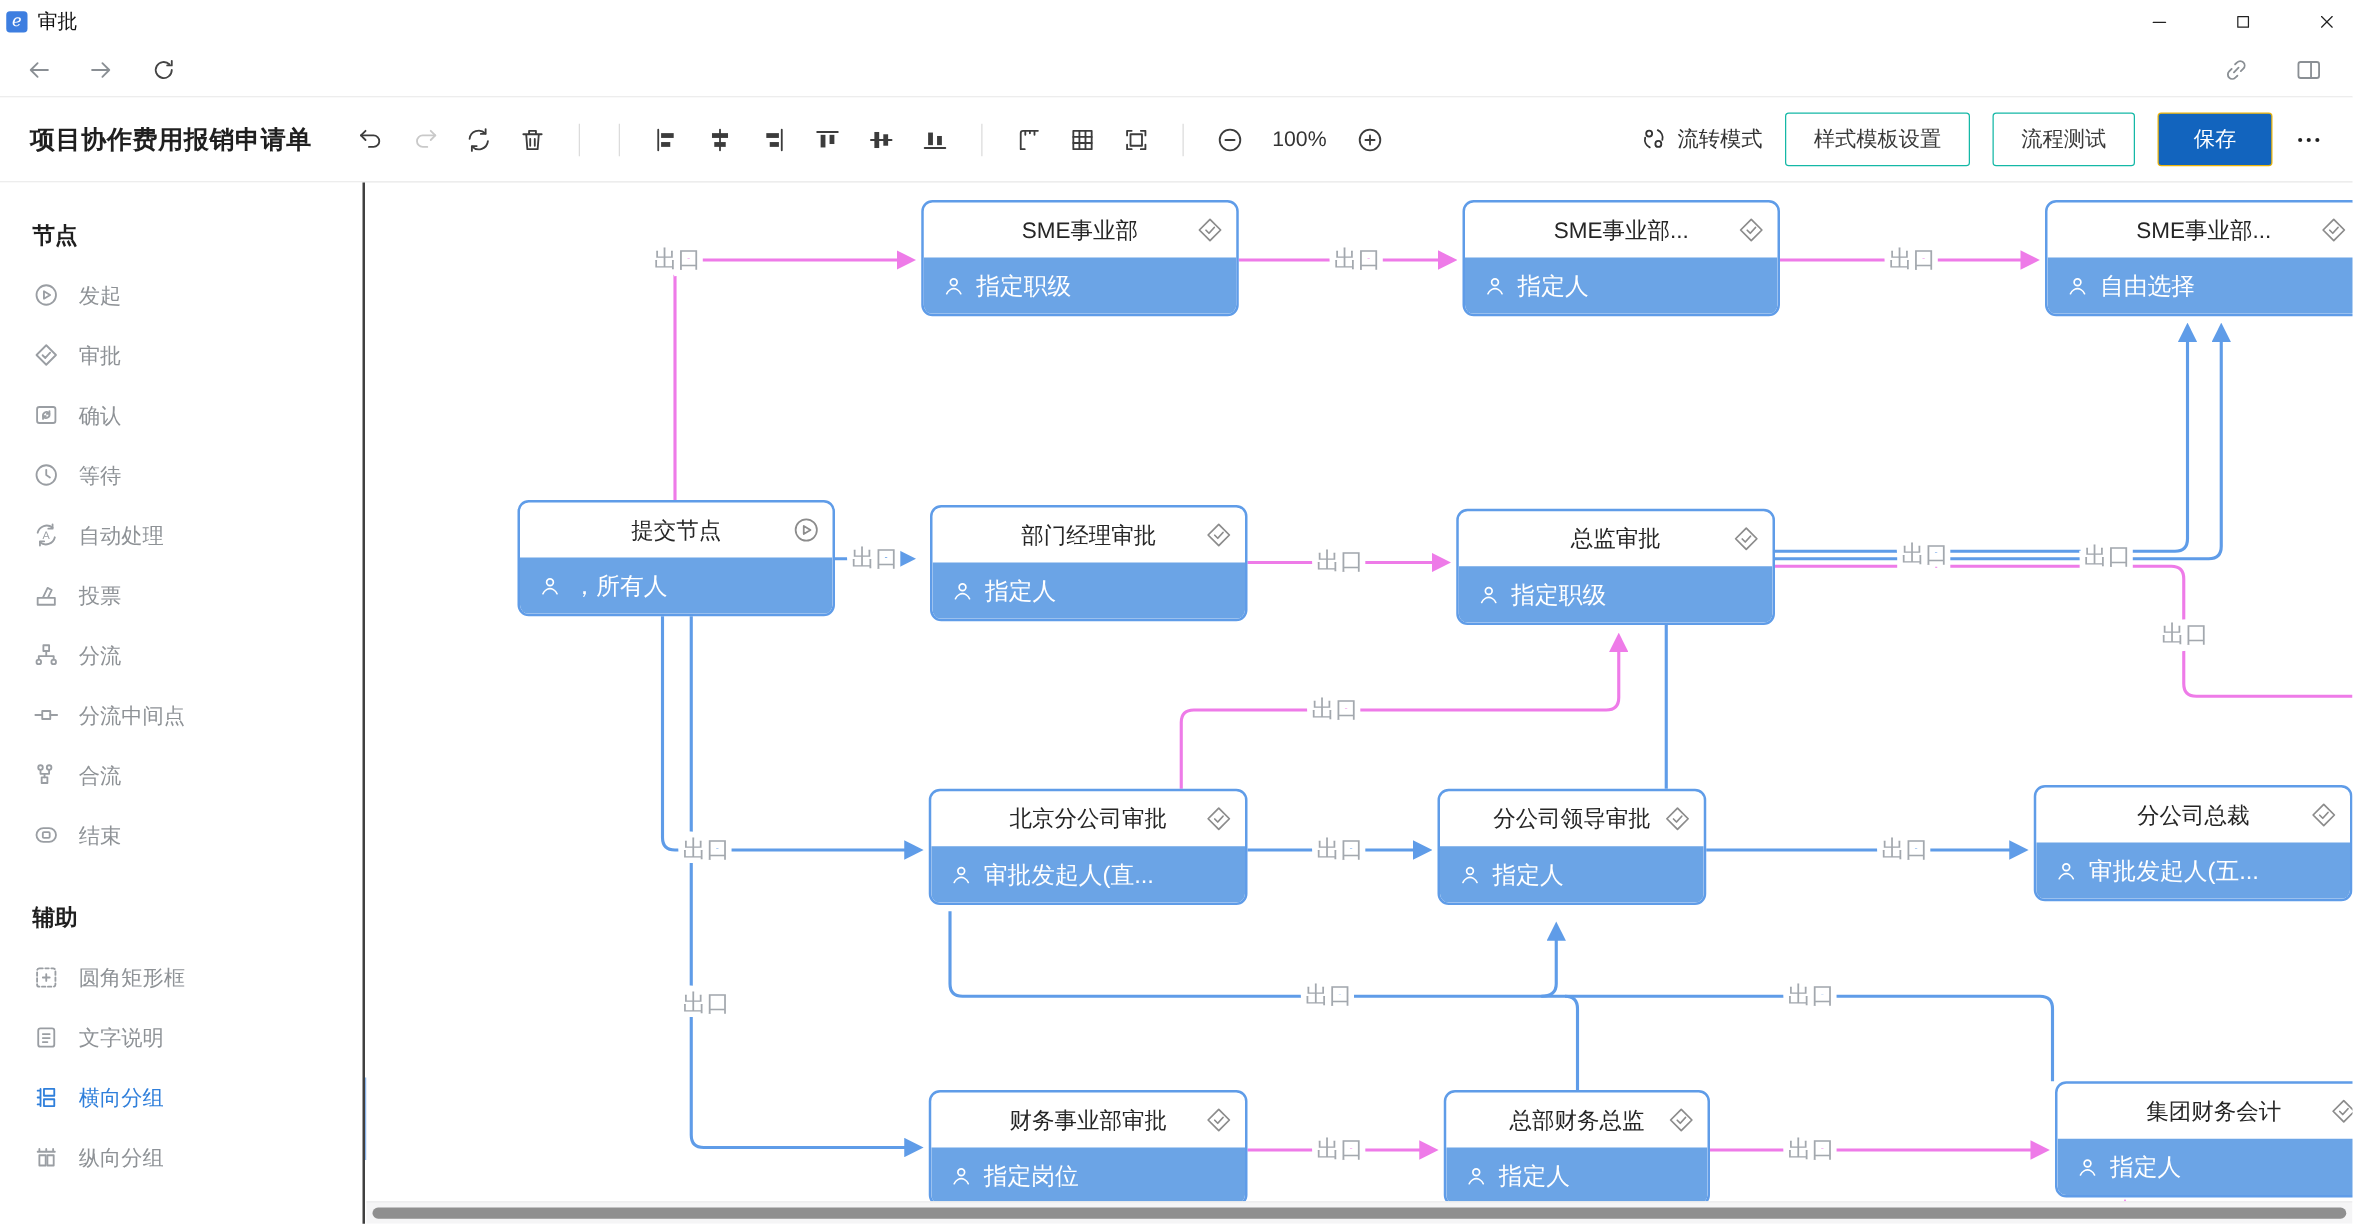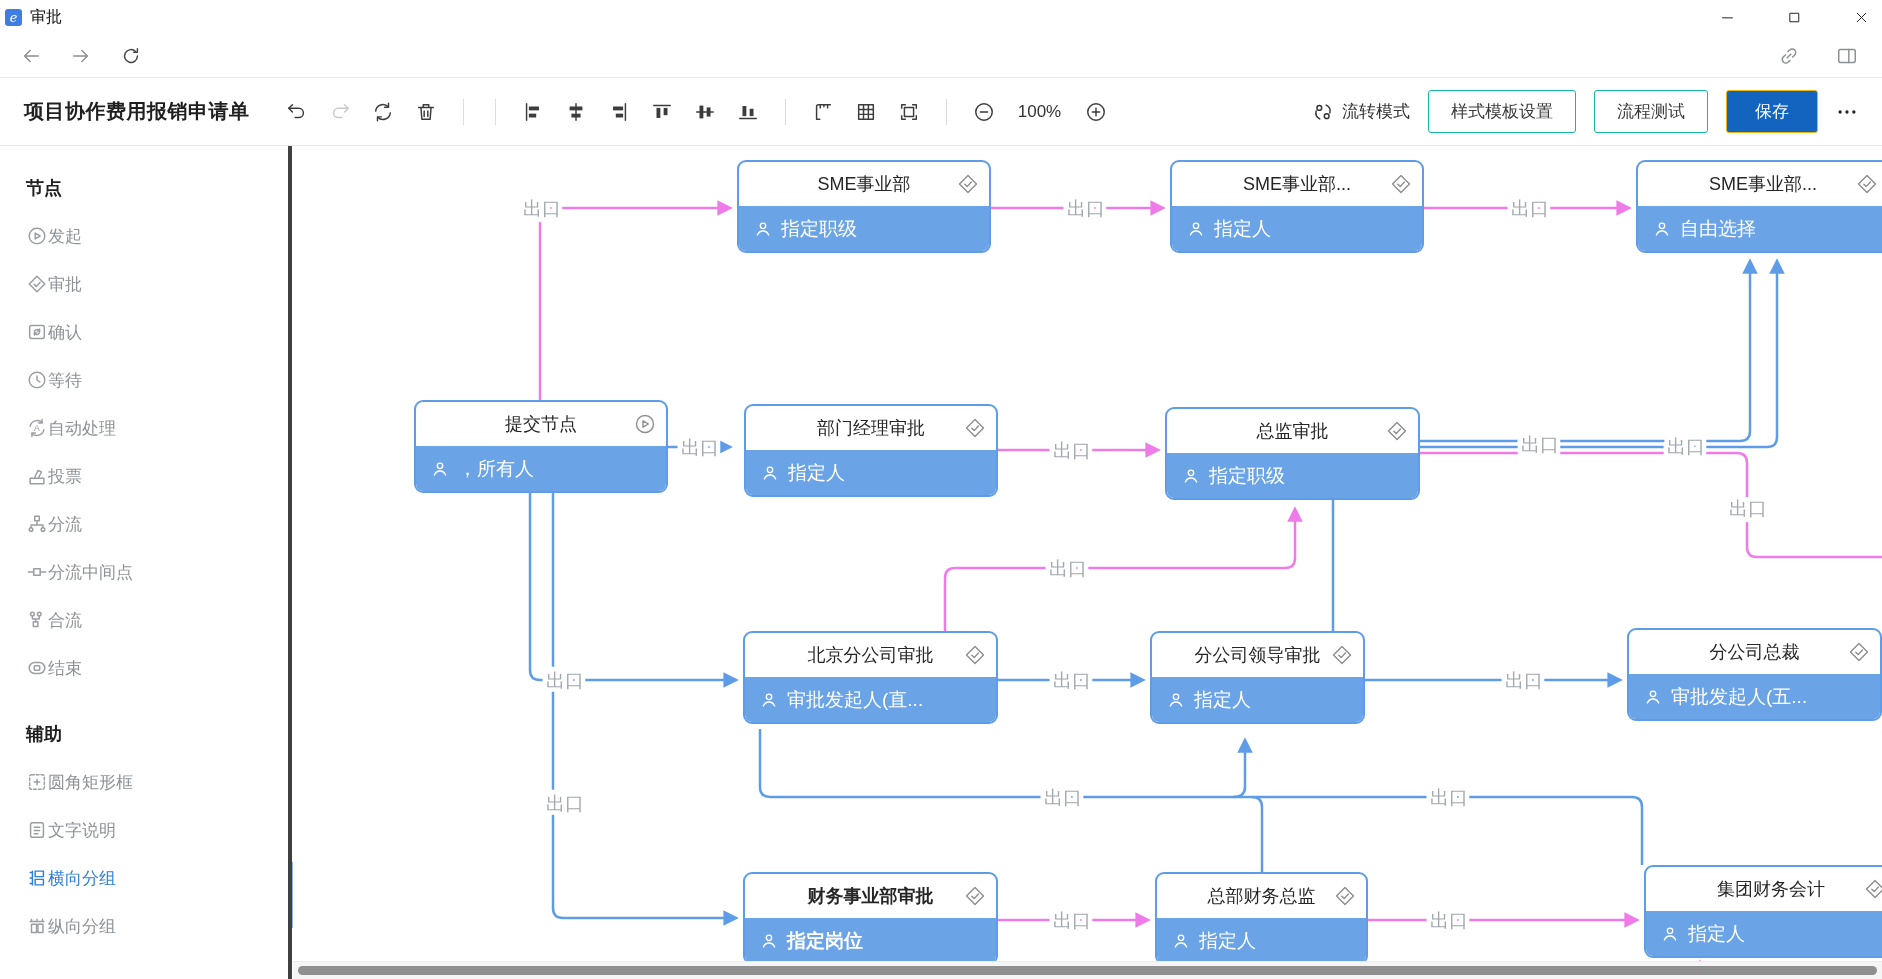--- a/index.html
+++ b/index.html
@@ -23,30 +23,30 @@
   
   #toolbar{position:absolute;left:0;top:78px;right:0;height:68px;display:flex;align-items:center;
     padding:0 24px;border-bottom:1px solid #E8E8E8;box-sizing:border-box;background:#fff;}
   #doc-title{font-size:20px;font-weight:bold;color:#1f1f1f;letter-spacing:.5px;}
   #tools{display:flex;align-items:center;gap:21px;margin-left:36px;color:#3c3c3c;}
   #tools .sep{width:1px;height:26px;background:#dcdcdc;margin:0 5px;}
   #tools .tbtn{cursor:pointer;}
   #tools .tbtn.disabled{color:#c9c9c9;}
   #zoom-text{font-size:17px;color:#333;min-width:48px;text-align:center;}
   #toolbar-right{margin-left:auto;display:flex;align-items:center;gap:18px;}
-  #flow-mode{display:flex;align-items:flex-end;gap:8px;font-size:17px;color:#333;cursor:pointer;}
+  #flow-mode{display:flex;align-items:flex-start;gap:8px;font-size:17px;color:#333;cursor:pointer;}
   .obtn{border:1px solid #14b8a6;background:#fff;border-radius:3px;padding:9px 22px;font-size:17px;
     color:#3a3a3a;cursor:pointer;font-family:inherit;}
   #save-btn{background:#1264BE;border:1px solid #eab308;color:#fff;padding:9px 28px;}
   #more-btn{color:#222;cursor:pointer;}
   
-  #sidebar{position:absolute;left:0;top:146px;bottom:0;width:292px;border-right:4px solid #404040;
+  #sidebar{position:absolute;left:0;top:146px;bottom:0;width:292px;border-right:2px solid #404040;
     background:#fff;box-sizing:border-box;padding:0 26px;overflow:hidden;}
   .side-title{font-size:18px;font-weight:bold;color:#1f1f1f;margin:30px 0 12px 0;}
-  .side-item{height:48px;display:flex;align-items:center;color:#8E9296;font-size:17px;cursor:pointer;}
+  .side-item{height:48px;display:flex;align-items:center;gap:15px;color:#8E9296;font-size:17px;cursor:pointer;}
   .side-item .icon{color:#9a9ea3;}
   .side-item.active{color:#2F7FDB;}
   .side-item.active .icon{color:#2F7FDB;}
   #collapse-tab{position:absolute;left:292px;top:862px;width:13px;height:66px;background:#8CB6EC;
     border-radius:0 7px 7px 0;display:flex;align-items:center;justify-content:center;color:#fff;cursor:pointer;}
   #collapse-tab svg{width:10px;height:10px;stroke:#fff;fill:none;stroke-width:2;}
   
   #canvas{position:absolute;left:293px;top:147px;right:0;bottom:0;overflow:hidden;background:#fff;}
   #layer{position:absolute;left:-293px;top:-147px;width:1882px;height:979px;}
   #edges{position:absolute;left:0;top:0;width:1882px;height:979px;z-index:1;}
@@ -611,21 +611,21 @@
         <div class="node-body" style="background:#6BA4E6">
           <span class="icon">
             <svg viewBox="0 0 24 24">
               <circle cx="12" cy="7.8" r="3.6"></circle>
               <path d="M4.5 20c1.8-4.4 6-5.4 7.5-5.4s5.7 1 7.5 5.4"></path>
             </svg>
           </span>
           <span>审批发起人(五...</span>
         </div>
       </div>
-      <div class="node" style="left: 743px; top: 872px; width: 255px; font-weight: bold;">
+      <div class="node" style="left: 743px; top: 872px; width: 255px;">
         <div class="node-header">
           <span>财务事业部审批</span>
           <span class="icon">
             <svg viewBox="0 0 24 24">
               <path d="M12 3.5l8.5 8.5-8.5 8.5L3.5 12z"></path>
               <path d="M8.8 12.2l2.4 2.4 4.2-4.6"></path>
             </svg>
           </span>
         </div>
         <div class="node-body" style="background:#6BA4E6">

